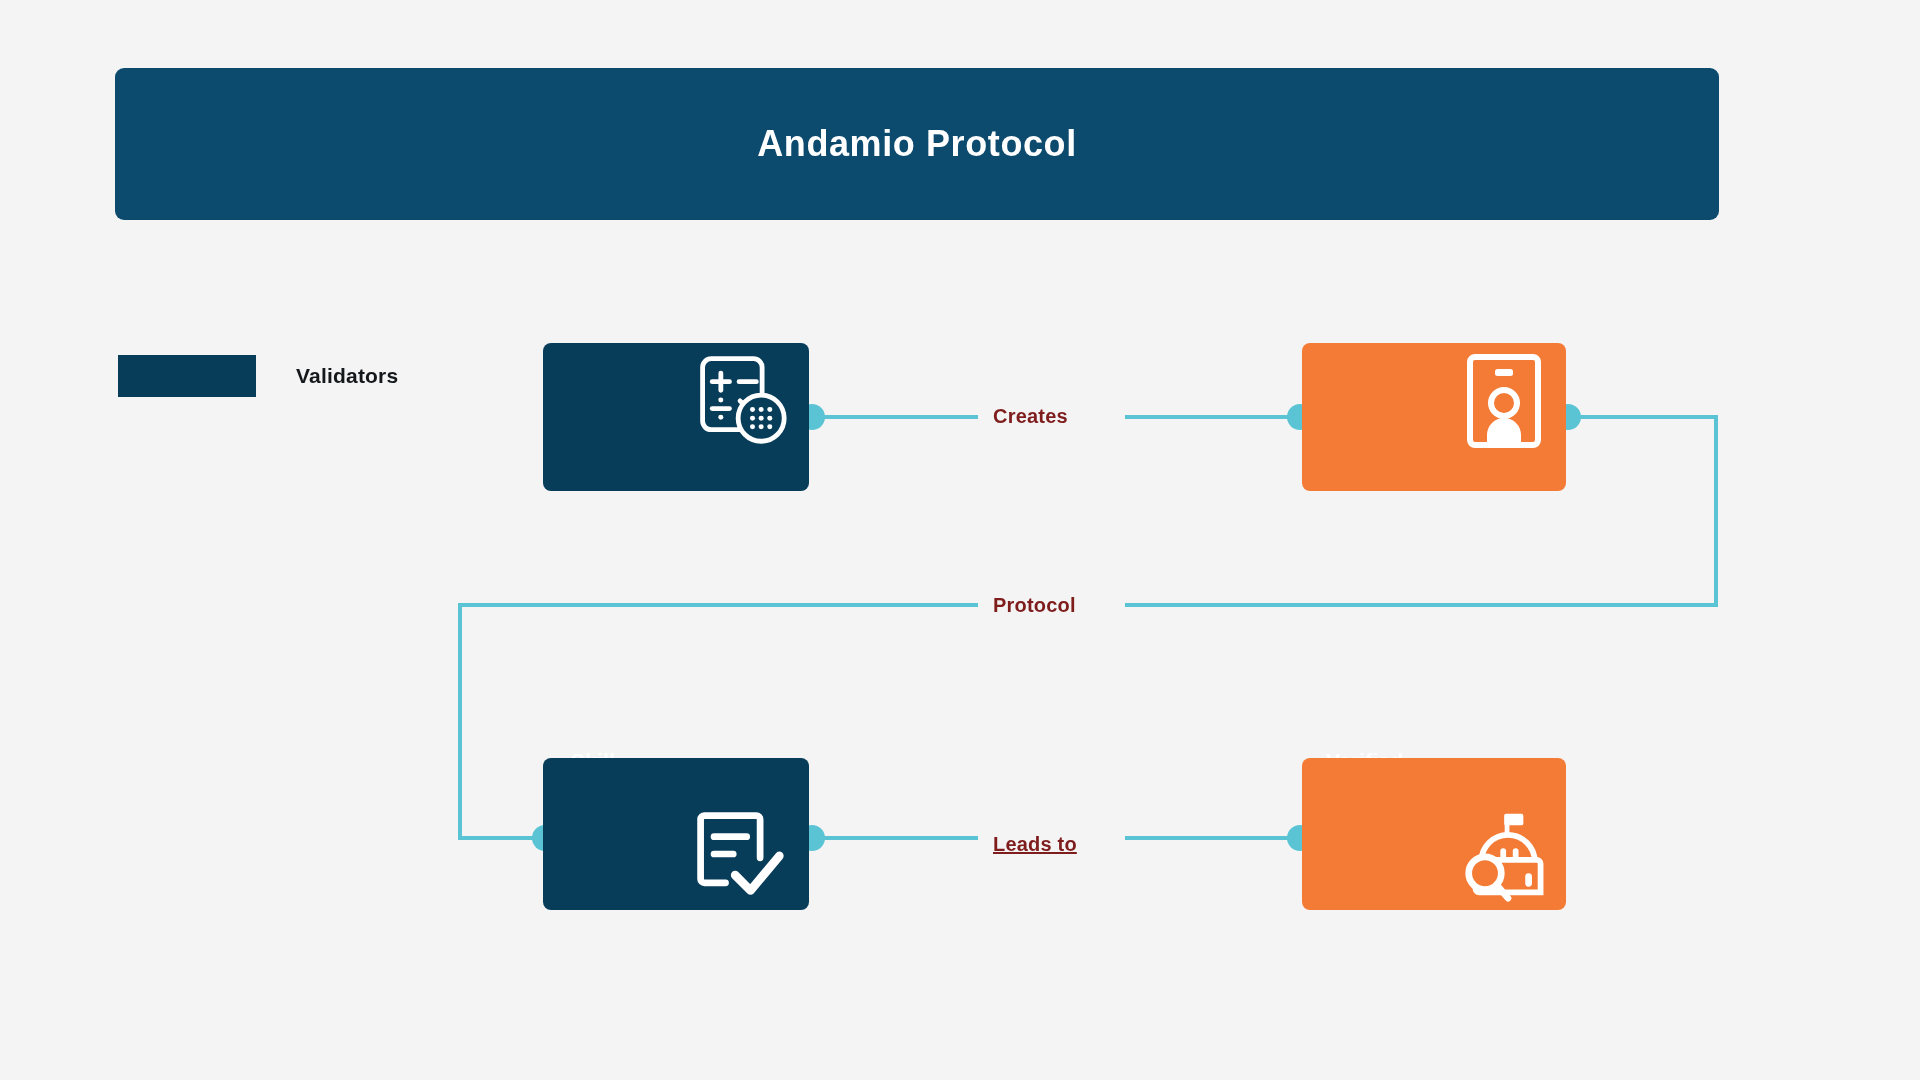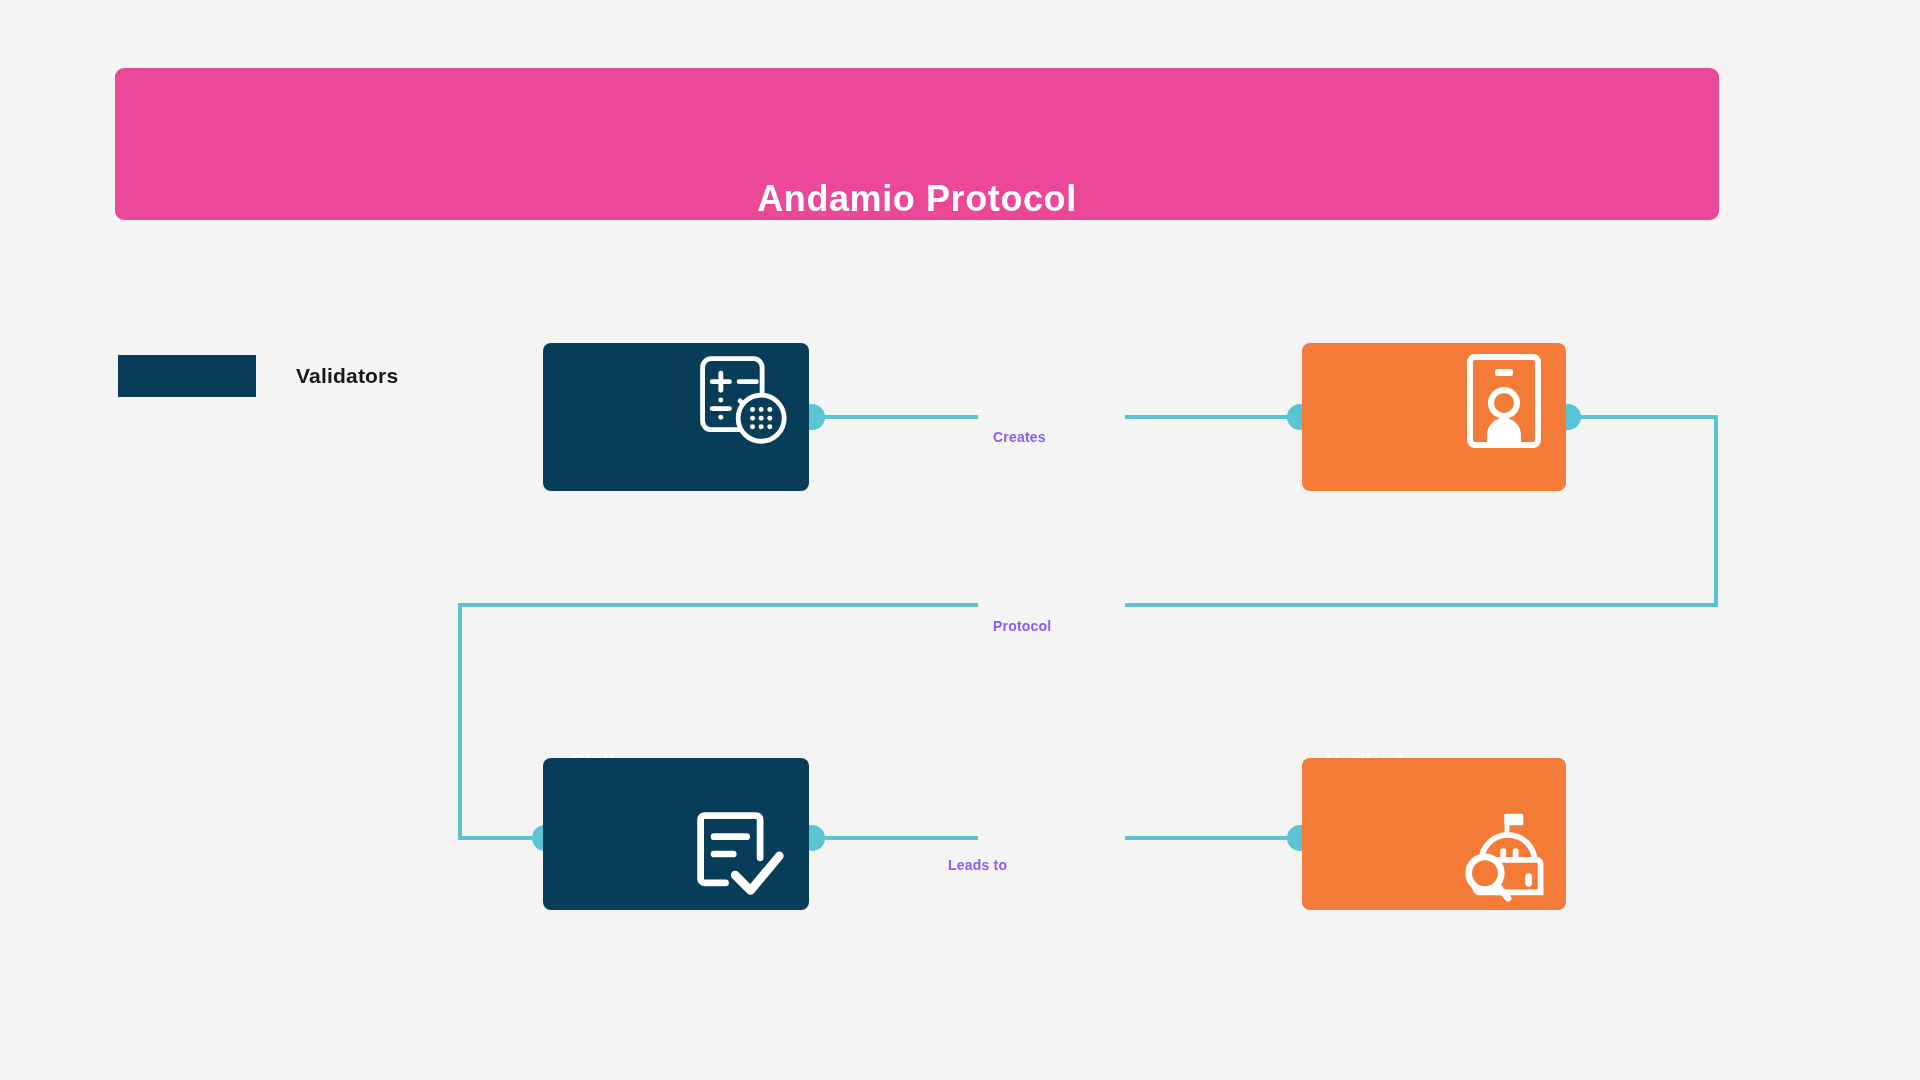--- a/index.html
+++ b/index.html
@@ -15,24 +15,24 @@
     overflow: hidden;
   }
 
   
   #header-bar {
     position: absolute;
     left: 115px;
     top: 68px;
     width: 1604px;
     height: 152px;
-    background: #ec4899;
+    background: #0c4a6e;
     border-radius: 9px;
     display: flex;
-    align-items: flex-end;
+    align-items: center;
     justify-content: center;
   }
   #header-title {
     color: #ffffff;
     font-size: 36px;
     font-weight: bold;
     letter-spacing: 0.6px;
   }
 
   
@@ -106,30 +106,29 @@
   #label-verified         { left: 24px; top: 54px; }
 
   #icon-calculator  { left: 150px; top: 8px; width: 96px; height: 96px; }
   #icon-idcard      { left: 160px; top: 8px; width: 90px; height: 100px; }
   #icon-checklist   { left: 148px; top: 48px; width: 96px; height: 96px; }
   #icon-capitol     { left: 158px; top: 52px; width: 96px; height: 92px; }
 
   
   .edge-label {
     position: absolute;
-    font-size: 14px;
-    font-weight: bold;
-    color: #8b5cf6;
+    font-size: 20px;
+    font-weight: bold;
+    color: #7f1d1d;
     letter-spacing: 0.2px;
     white-space: nowrap;
-    margin-top: 24px;
   }
   #edge-label-creates  { left: 993px; top: 405px; }
   #edge-label-enables  { left: 993px; top: 594px; }
-  #edge-label-leads-to { left: 948px; top: 833px; }
+  #edge-label-leads-to { left: 993px; top: 833px; text-decoration: underline; }
 </style>
 </head>
 <body>
 
 <div id="header-bar">
   <div id="header-title">Andamio Protocol</div>
 </div>
 
 <div id="legend">
   <div class="legend-row">

